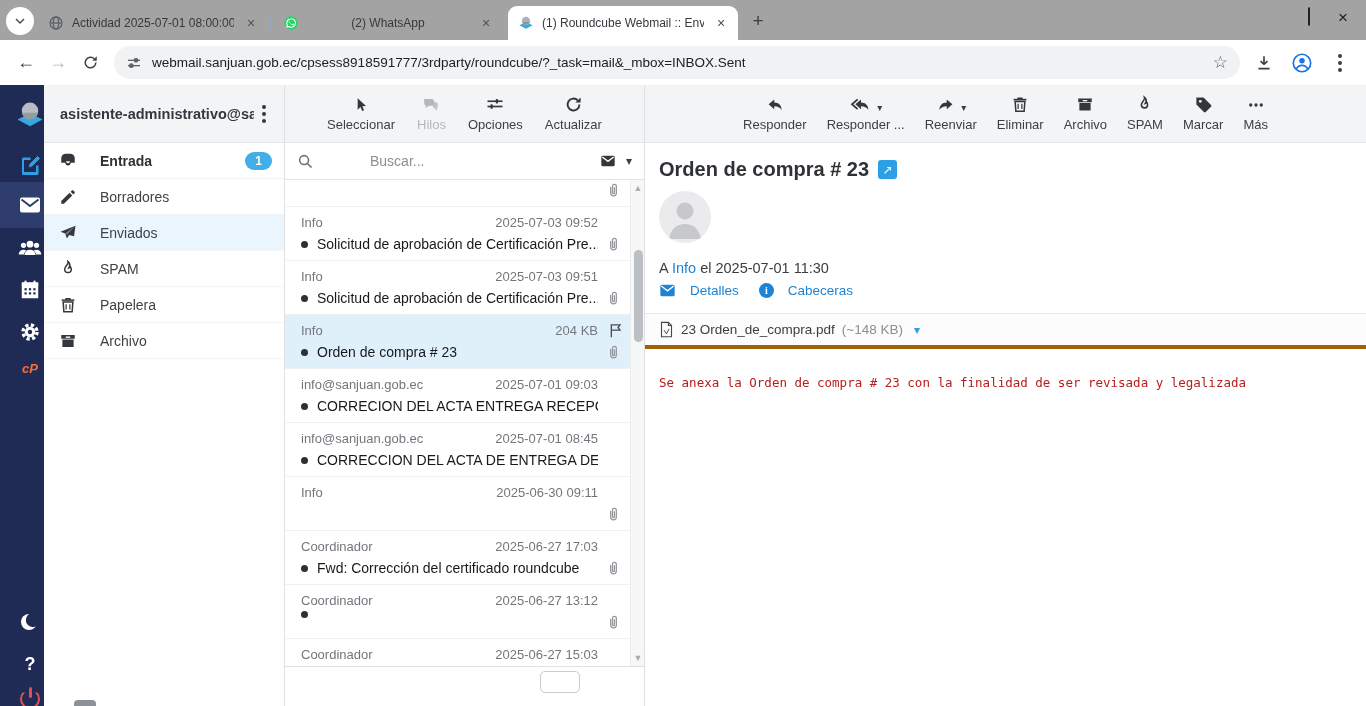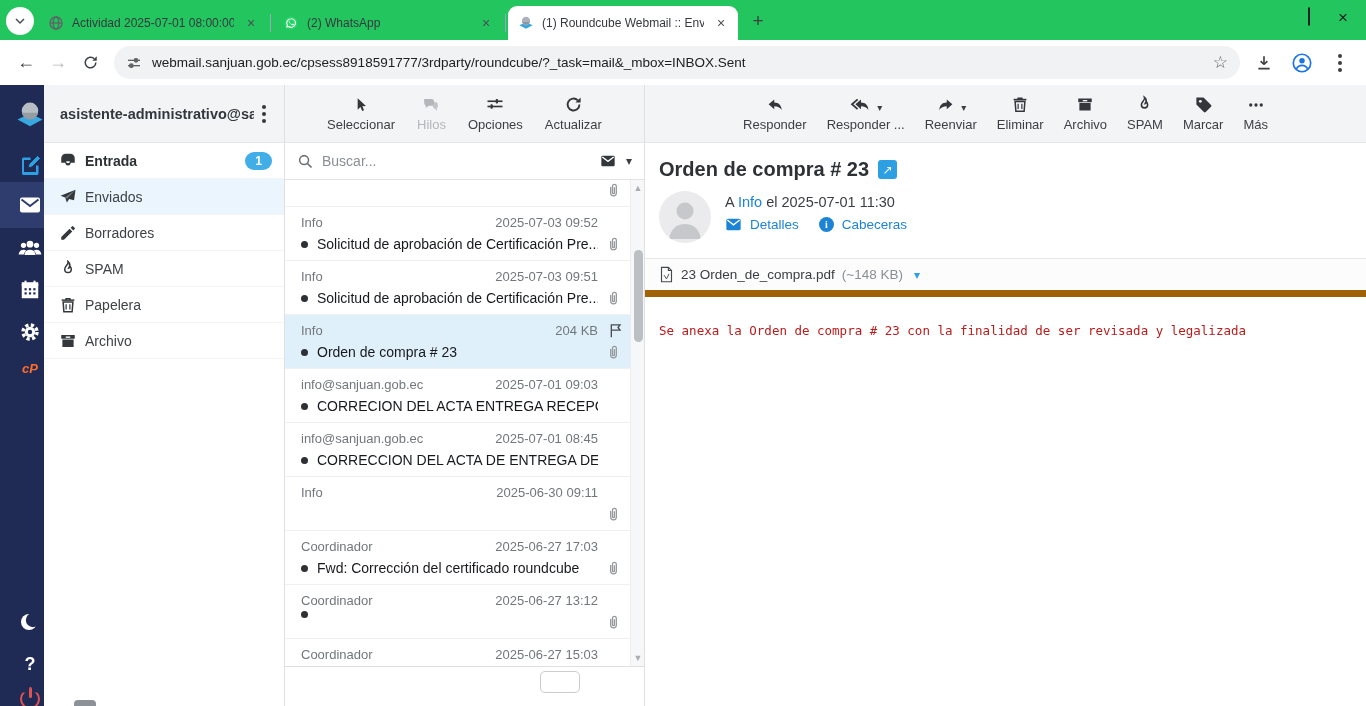--- a/index.html
+++ b/index.html
@@ -1,20 +1,20 @@
 <!DOCTYPE html>
 <html><head>
 <meta charset="utf-8">
 <style>
   * { margin:0; padding:0; box-sizing:border-box; }
   html,body { width:1366px; height:706px; overflow:hidden; font-family:"Liberation Sans",sans-serif; background:#fff; }
   svg { display:block; }
 
   
-  .tabstrip { height:40px; background:#22c55e; display:flex; align-items:flex-end; position:relative; }
+  .tabstrip { height:40px; background:#a3a3a3; display:flex; align-items:flex-end; position:relative;text-align:center; }
   .tab-search { width:28px; height:28px; border-radius:14px; background:#fff; margin:0 4px 5px 6px; display:flex; align-items:center; justify-content:center; color:#4a4f57; }
   .tab { width:230px; height:34px; display:flex; align-items:center; gap:8px; padding:0 8px 0 10px; border-radius:9px 9px 0 0; color:#37393e; font-size:12px; position:relative; }
   .tab.inactive { margin-bottom:0; }
   .tab.active { background:#fff; }
   .tab .title { flex:1; white-space:nowrap; overflow:hidden; }
   .tab .close { width:18px; height:18px; border-radius:9px; display:flex; align-items:center; justify-content:center; font-size:14px; color:#4a4f57; }
   .tab-sep { width:1px; height:18px; background:#9aa6bd; margin:0 2px 8px 2px; }
   .newtab { width:28px; height:28px; margin:0 0 5px 6px; display:flex; align-items:center; justify-content:center; font-size:19px; color:#3c4043; }
   .wincontrols { position:absolute; right:0; top:0; height:34px; display:flex; align-items:center; gap:28px; padding:0 18px; color:#202124; }
   .win-min { width:11px; height:2px; background:#202124; }
@@ -41,35 +41,35 @@
   .power-ic { position:relative; width:20px; height:20px; }
   .power-ic .ring { position:absolute; inset:0; border:2.5px solid #e05252; border-radius:50%; clip-path:polygon(0 18%,100% 18%,100% 100%,0 100%); }
   .power-ic .stick { position:absolute; left:8.5px; top:-2px; width:3px; height:11px; background:#e05252; border-radius:2px; }
 
   
   .folders { width:241px; border-right:1px solid #e0e0e0; background:#fff; flex:none; display:flex; flex-direction:column; position:relative; }
   .folders-header { height:58px; background:#f3f4f6; border-bottom:1px solid #e6e6e6; display:flex; align-items:center; padding:0 10px 0 16px; }
   .account { flex:1; font-size:14.5px; font-weight:bold; color:#33383e; white-space:nowrap; overflow:hidden; }
   .kebab { width:20px; display:flex; flex-direction:column; align-items:center; gap:3px; }
   .kebab i { width:4px; height:4px; border-radius:2px; background:#33383e; }
-  .folder-row { height:36px; display:flex; align-items:center; gap:8px; padding:0 12px 0 15px; border-bottom:1px solid #f4f4f4; color:#3f4347; font-size:14px; }
+  .folder-row { height:36px; display:flex; align-items:center; gap:23px; padding:0 12px 0 15px; border-bottom:1px solid #f4f4f4; color:#3f4347; font-size:14px; }
   .folder-row .f-ico { color:#34383c; width:18px; }
   .folder-row.bold { font-weight:bold; color:#2d3135; }
   .folder-row.selected { background:#eaf5fd; }
   .badge { margin-left:auto; background:#41aee8; color:#fff; font-size:12px; font-weight:bold; padding:2px 10px; border-radius:10px; }
   .quota-pill { position:absolute; left:30px; bottom:-4px; width:22px; height:10px; border-radius:4px; background:#8d9299; }
 
   
   .list { width:360px; border-right:1px solid #e0e0e0; flex:none; display:flex; flex-direction:column; background:#fff; }
   .list-header { height:58px; background:#f3f4f6; border-bottom:1px solid #e6e6e6; display:flex; align-items:flex-start; justify-content:center; gap:22px; padding-top:9px; }
   .tbtn { display:flex; flex-direction:column; align-items:center; gap:3px; color:#3b3f44; font-size:13px; }
   .tbtn .t-ico { height:20px; display:flex; align-items:flex-end; color:#33373c; }
   .tbtn.disabled, .tbtn.disabled .t-ico { color:#b3b7bc; }
   .search-row { height:37px; display:flex; align-items:center; padding:0 12px; border-bottom:1px solid #e3e3e3; gap:8px; }
-  .search-row input { border:none; outline:none; flex:1; font-size:14px; color:#701a75; font-family:"Liberation Sans",sans-serif; background:transparent; }
+  .search-row input { border:none; outline:none; flex:1; font-size:14px; color:#701a75; font-family:"Liberation Sans",sans-serif; background:transparent;margin-left:48px; }
   .search-row input::placeholder { color:#8a8f94; }
   .caret { color:#3b3f44; font-size:12px; }
   .rows { flex:1; position:relative; overflow:hidden; }
   .msg { height:54px; padding:5px 46px 0 16px; border-bottom:1px solid #f0f0f0; position:relative; }
   .msg.partial { margin-top:-27px; }
   .msg.selected { background:#dff0fa; }
   .meta { display:flex; justify-content:space-between; font-size:13px; color:#72777c; line-height:21px; }
   .subj { display:flex; align-items:center; gap:9px; font-size:14px; color:#17191c; line-height:23px; white-space:nowrap; overflow:hidden; }
   .dot { width:7px; height:7px; border-radius:50%; background:#2d3135; flex:none; }
   .clip-ico { position:absolute; right:22px; top:29px; color:#94989c; }
@@ -82,29 +82,29 @@
 
   
   .view { flex:1; display:flex; flex-direction:column; background:#fff; }
   .view-header { height:58px; background:#f3f4f6; border-bottom:1px solid #e6e6e6; display:flex; align-items:flex-start; justify-content:center; gap:20px; padding-top:9px; }
   .vbtn { display:flex; flex-direction:column; align-items:center; gap:3px; color:#3b3f44; font-size:13px; }
   .vbtn .t-ico { height:20px; display:flex; align-items:flex-end; gap:4px; color:#33373c; }
   .vbtn .mini-caret { font-size:10px; color:#3b3f44; align-self:flex-end; margin-bottom:1px; }
   .subject-row { display:flex; align-items:center; gap:9px; padding:15px 14px 0 14px; }
   .subject-row h1 { font-size:20px; color:#2e3236; }
   .ext-link { width:19px; height:19px; border-radius:3px; background:#2d9fe3; color:#fff; font-size:12px; display:flex; align-items:center; justify-content:center; }
-  .sender-block { display:flex; gap:14px; margin:10px 0 0 14px; }
+  .sender-block { display:flex; gap:14px; margin:10px 0 0 14px;flex-direction:column; }
   .avatar { width:52px; height:52px; border-radius:50%; background:#ebebed; overflow:hidden; display:flex; align-items:center; justify-content:center; }
   .sender-info { padding-top:3px; }
   .to-line { font-size:14.5px; color:#3a3e42; }
   .to-line .lnk { color:#1d83d4; }
   .hdr-links { display:flex; gap:20px; margin-top:7px; align-items:center; }
-  .hdr-link { display:flex; align-items:center; gap:8px; color:#1d83d4; font-size:13.5px; }
+  .hdr-link { display:flex; align-items:center; gap:14px; color:#1d83d4; font-size:13.5px; }
   .info-badge { width:15px; height:15px; border-radius:50%; background:#1d83d4; color:#fff; font-size:10px; font-weight:bold; display:flex; align-items:center; justify-content:center; font-family:"Liberation Serif",serif; }
-  .attach-strip { margin-top:15px; border-top:1px solid #e8e8e8; border-bottom:7px solid #a16207; background:#fcfcfd; padding:7px 14px; display:flex; align-items:center; gap:7px; font-size:13.5px; }
+  .attach-strip { margin-top:15px; border-top:1px solid #e8e8e8; border-bottom:4px solid #a16207; background:#fcfcfd; padding:7px 14px; display:flex; align-items:center; gap:7px; font-size:13.5px; }
   .attach-name { color:#3a3e42; }
   .attach-size { color:#8a8f94; }
   .attach-caret { color:#2d9fe3; font-size:12px; margin-left:4px; }
   .mail-body { font-family:"DejaVu Sans Mono","Liberation Mono",monospace; font-size:12.5px; color:#b91c1c; padding:26px 14px; }
 </style>
 </head>
 <body>
 
 <div class="tabstrip">
   <div class="tab-search">
@@ -279,32 +279,32 @@
         </span>
     </div>
     <div class="folder-row bold">
       <svg class="f-ico" width="19" height="19" viewBox="0 0 24 24">
           <path d="M3 9a6 6 0 016-6h6a6 6 0 016 6v6H15.5a3.5 3.5 0 01-7 0H3z" fill="#34383c"></path>
           <path d="M9.5 13h5a2.5 2.5 0 01-5 0z" fill="#fff"></path>
         </svg>
       <span>Entrada</span>
       <span class="badge">1</span>
     </div>
+    <div class="folder-row">
+      <svg class="f-ico" width="18" height="18" viewBox="0 0 24 24" fill="#34383c">
+          <path d="M3 17.4V21h3.6L17.7 9.9 14.1 6.3zM15.5 4.9l3.6 3.6 1.7-1.7a1.2 1.2 0 000-1.7l-1.9-1.9a1.2 1.2 0 00-1.7 0z"></path>
+        </svg>
+      <span>Borradores</span>
+    </div>
     <div class="folder-row selected">
       <svg class="f-ico" width="19" height="19" viewBox="0 0 24 24" fill="#34383c">
           <path d="M22 3L2 11l6.2 2.2L10.5 20l3-4.6L20 17z"></path>
           <path d="M8.2 13.2L22 3l-11.5 12z" fill="#fff" opacity="0.35"></path>
         </svg>
       <span>Enviados</span>
-    </div>
-    <div class="folder-row">
-      <svg class="f-ico" width="18" height="18" viewBox="0 0 24 24" fill="#34383c">
-          <path d="M3 17.4V21h3.6L17.7 9.9 14.1 6.3zM15.5 4.9l3.6 3.6 1.7-1.7a1.2 1.2 0 000-1.7l-1.9-1.9a1.2 1.2 0 00-1.7 0z"></path>
-        </svg>
-      <span>Borradores</span>
     </div>
     <div class="folder-row">
       <svg class="f-ico" width="18" height="18" viewBox="0 0 24 24">
           <path d="M12 2c1.2 4.2-4.4 6-4.4 10.4a4.4 4.4 0 008.8 0c0-1.9-.9-3.3-2-4.4.3 1.4-.2 2.3-1.3 2.6C14.7 8 15.2 4.6 12 2z" fill="none" stroke="#34383c" stroke-width="2"></path>
         </svg>
       <span>SPAM</span>
     </div>
     <div class="folder-row">
       <svg class="f-ico" width="18" height="18" viewBox="0 0 24 24">
           <path d="M5.5 8h13l-1 13h-11z" fill="none" stroke="#34383c" stroke-width="2"></path>

